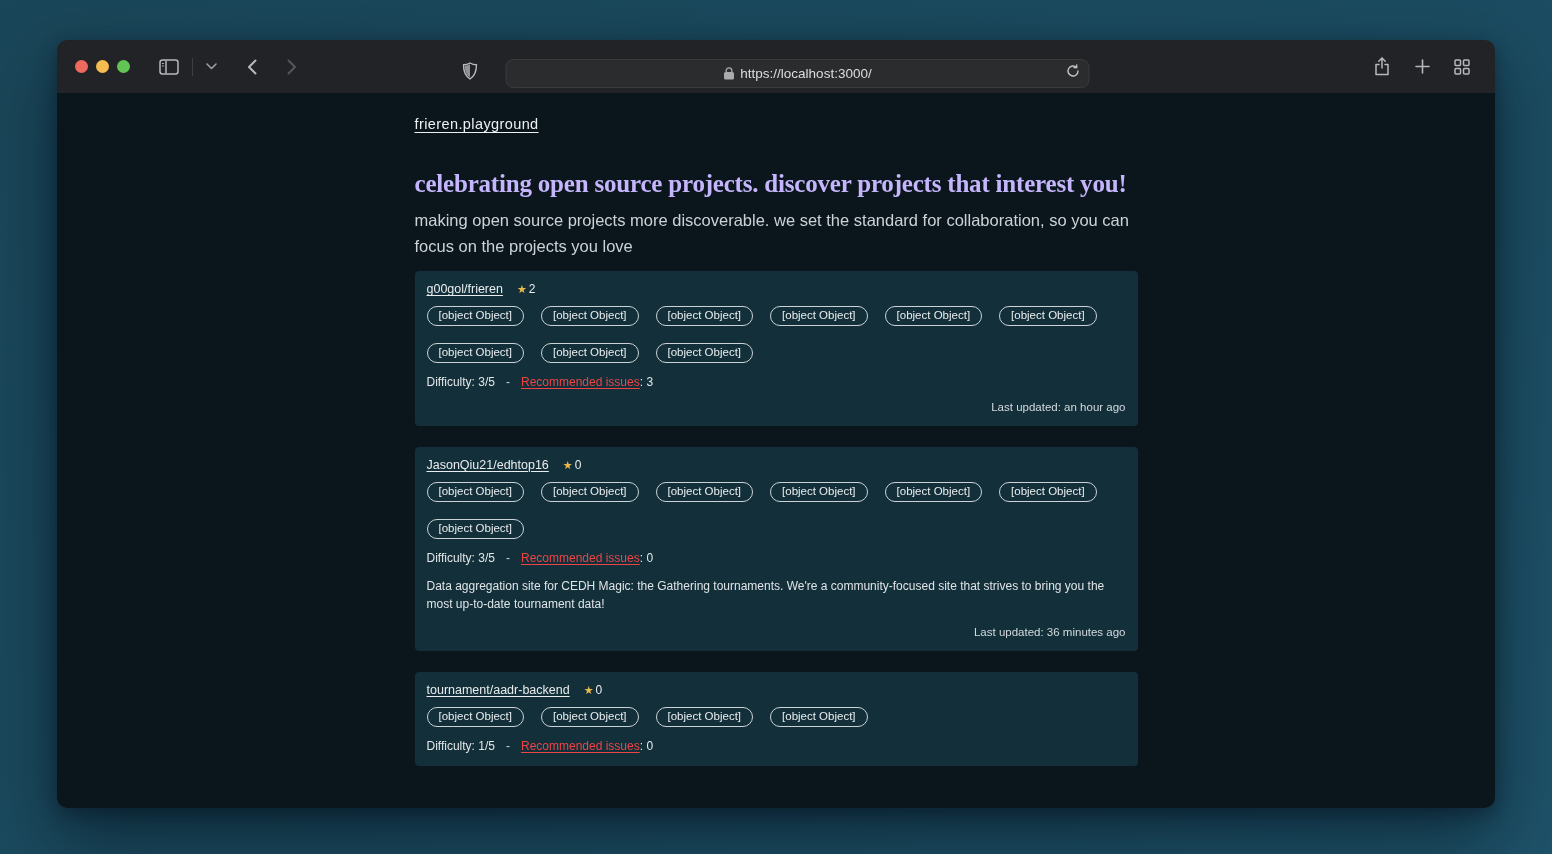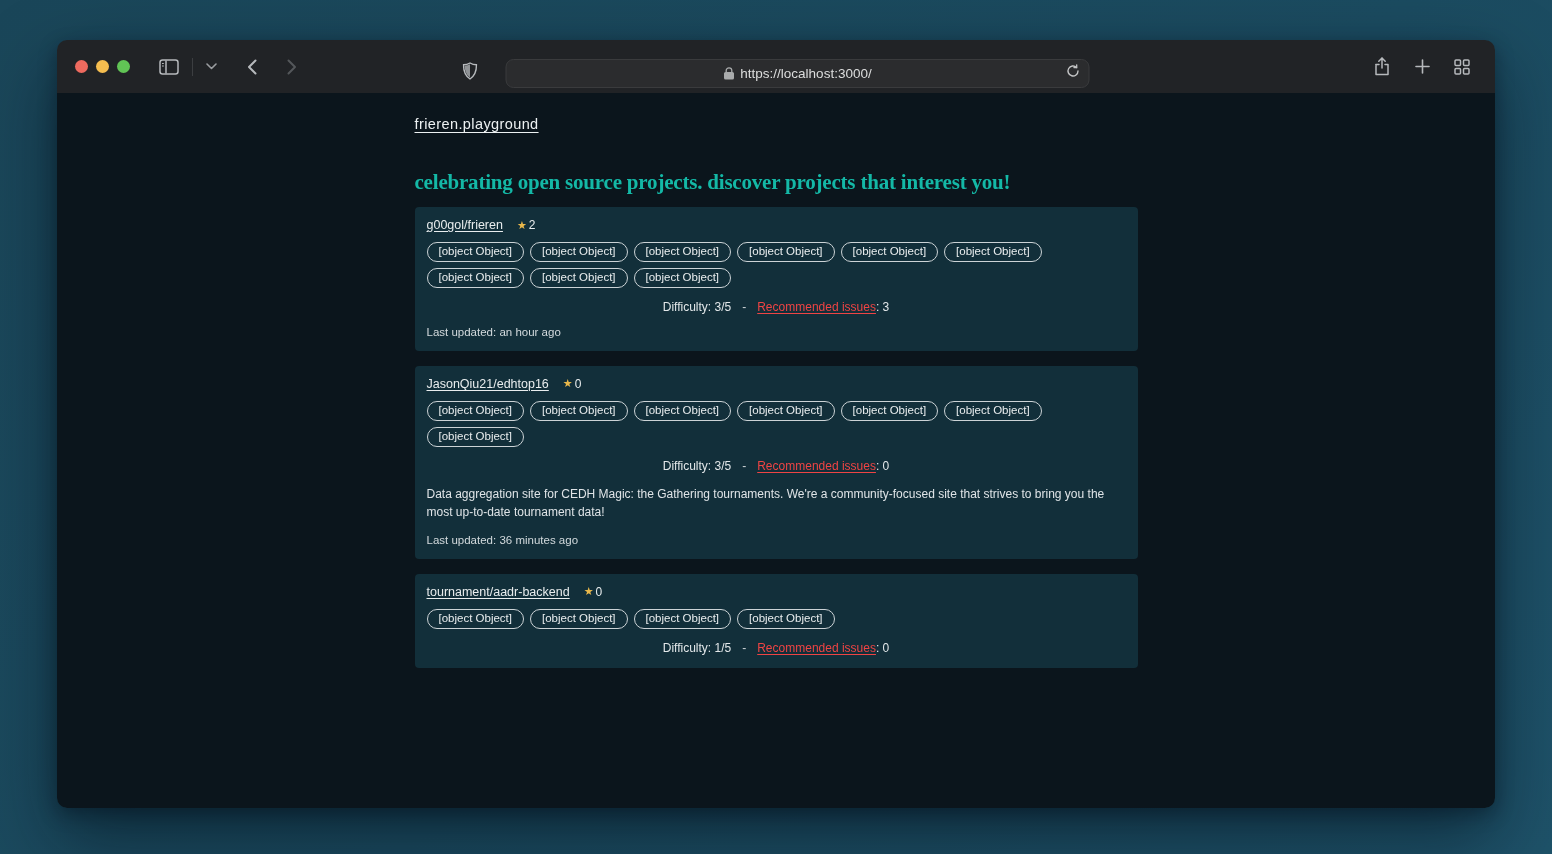--- a/index.html
+++ b/index.html
@@ -52,21 +52,21 @@
   }
   .container { width:723px; padding-top:22px; }
 
   .brand {
     display:inline-block; color:#edf1f2; font-size:14.5px; letter-spacing:.4px;
     text-decoration:underline; text-underline-offset:3px; cursor:pointer;
   }
   h1.headline {
     margin-top:37px;
     font-family:"Liberation Serif", serif; font-weight:700;
-    font-size:21px; letter-spacing:-.2px; color:#14b8a6;
+    font-size:25px; letter-spacing:-.2px; color:#c4b5fd;
   }
   .subtitle {
     margin-top:9px; font-size:16.5px; line-height:1.58; color:#ccd3d7;
     max-width:722px;
   }
 
   .searchrow {
     margin-top:30px; height:33px; display:flex;
     border:1.5px solid #4b7587; border-radius:8px; overflow:hidden;
     background:#0d1f28;
@@ -78,39 +78,39 @@
   }
   .search-input::placeholder { color:#8b9ba4; }
   .search-btn {
     width:31px; background:#16323d; border:none; border-left:1.5px solid #4b7587;
     display:flex; align-items:center; justify-content:center; cursor:pointer;
     color:#d3dadd;
   }
 
   .cards { margin-top:12px; }
   .card {
-    background:#122f3a; border-radius:4px; padding:11px 12px 13px; margin-bottom:15px;
+    background:#122f3a; border-radius:4px; padding:11px 12px 13px; margin-bottom:21px;
   }
   .card-head { display:flex; align-items:center; gap:14px; }
   .repo-link {
     color:#e9edee; font-size:12.5px; text-decoration:underline;
     text-underline-offset:2px; cursor:pointer;
   }
   .stars { font-size:12px; color:#e9edee; display:flex; align-items:center; gap:2px; }
   .star-glyph { font-size:11px; }
-  .tags { margin-top:10px; display:flex; flex-wrap:wrap; gap:6px; }
+  .tags { margin-top:10px; display:flex; flex-wrap:wrap; gap:17px; }
   .tag {
     border:1.4px solid #ccd3d6; border-radius:999px; color:#e9edee;
     font-size:11.5px; padding:1px 11px 2px; line-height:1.3; background:transparent;
   }
-  .meta { margin-top:12px; font-size:12px; color:#e2e7e9; display:flex; align-items:center;justify-content:center; }
+  .meta { margin-top:12px; font-size:12px; color:#e2e7e9; display:flex; align-items:center; }
   .meta .sep { margin:0 11px; color:#cfd6d9; }
   .rec-link { text-decoration:underline; text-underline-offset:2px; cursor:pointer; color:#ef4444; }
   .desc { margin-top:12px; font-size:12px; line-height:1.55; color:#dfe4e7; max-width:705px; }
-  .updated { margin-top:12px; font-size:11.5px; color:#d3dadd; }
+  .updated { margin-top:12px; font-size:11.5px; color:#d3dadd;text-align:right; }
 </style>
 </head>
 <body>
 
 <div class="window">
 
   <div class="titlebar">
     <div class="tl-group">
       <span class="tl-dot" style="background:#ee6a5f"></span>
       <span class="tl-dot" style="background:#f5bd4f"></span>
@@ -191,20 +191,21 @@
         </svg>
       </span>
     </div>
   </div>
 
   <div class="page">
     <div class="container">
       <a class="brand">frieren.playground</a>
 
       <h1 class="headline">celebrating open source projects. discover projects that interest you!</h1>
+      <p class="subtitle">making open source projects more discoverable. we set the standard for collaboration, so you can focus on the projects you love</p>
 
 
       <div class="cards">
 
           <div class="card">
             <div class="card-head">
               <a class="repo-link">g00gol/frieren</a>
               <span class="stars">
                 <span class="star-glyph" style="color:#e9b84b">★</span>
                 <span>2</span>

